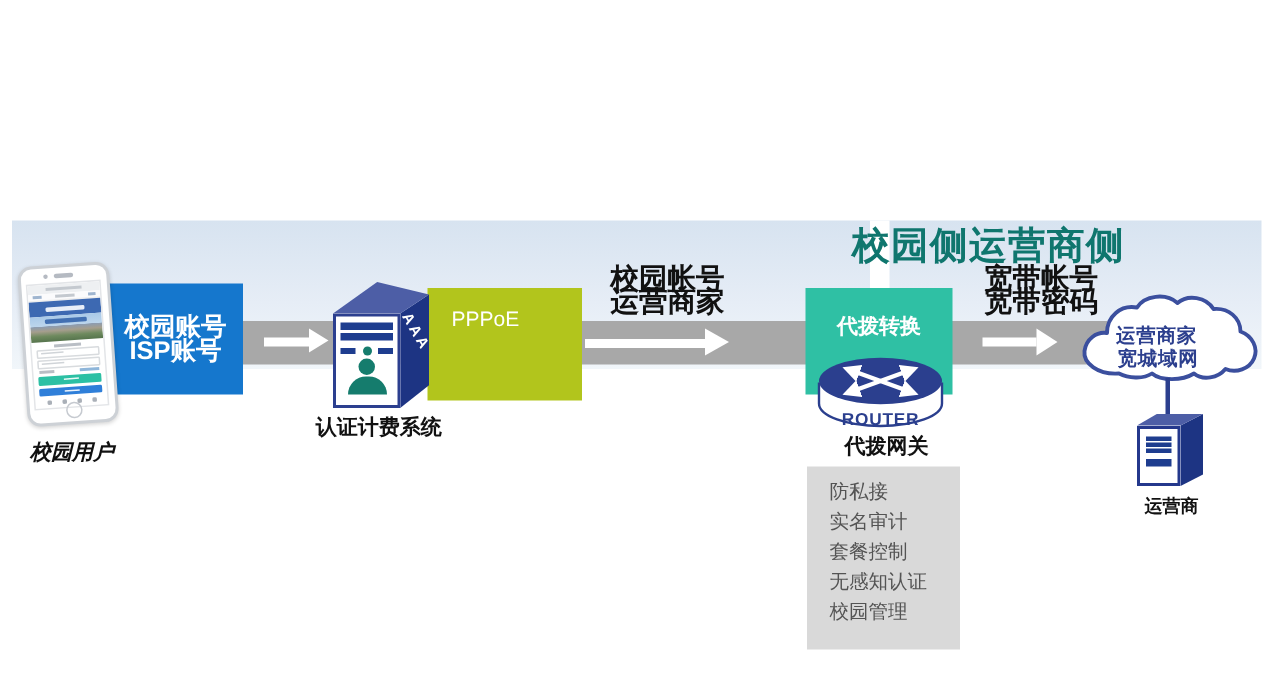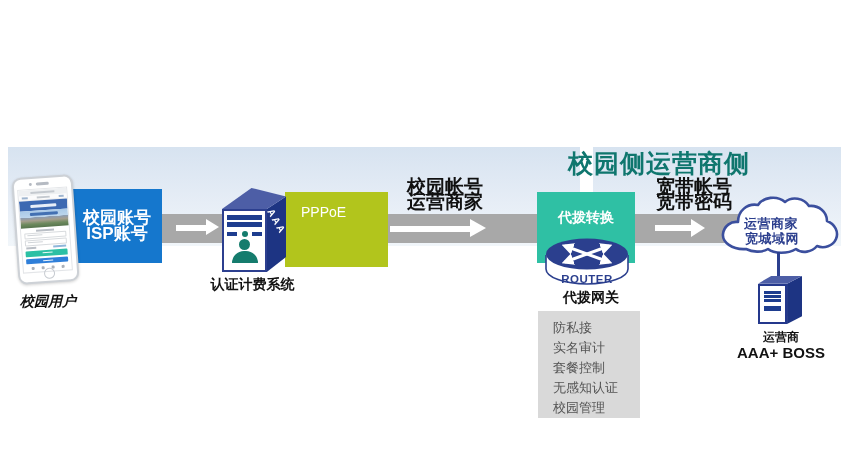--- a/index.html
+++ b/index.html
@@ -87,21 +87,21 @@
 
   
   .gwbox { left:537px; top:192px; width:98px; height:71px; background:#2fc0a4; z-index:5;
            color:#fff; text-align:center; padding-top:17px; box-sizing:border-box;
            font-size:14px; font-weight:bold; }
   .routersvg { left:541px; top:235px; z-index:6; }
 
   .caption { font-size:14px; font-weight:bold; color:#111; text-align:center; }
 
   
-  .features { left:538px; top:311px; width:102px; height:107px; background:#d9d9d9;
+  .features { left:538px; top:311px; width:102px; height:122px; background:#d9d9d9;
               padding:7px 0 0 15px; box-sizing:border-box; }
   .features div { font-size:13px; color:#545454; line-height:20px; }
 
   
   .cloudgrp { left:716px; top:194px; width:126px; height:63px; }
   .cloudtx { position:absolute; font-size:13px; font-weight:bold; color:#2c3f8e; letter-spacing:.5px; }
   .connector { left:777px; top:252px; width:3px; height:27px; background:#2b3f8e; }
   .srv2 { left:758px; top:276px; width:44px; height:48px; }
   .srv2 .side { left:0; top:0; width:44px; height:48px; background:#1d3483;
                 clip-path:polygon(66% 16%, 100% 0%, 100% 84%, 66% 100%); }
@@ -263,16 +263,15 @@
       <div class="tri">
           <i></i>
           <i></i>
           <i></i>
         </div>
       <div class="fatbar"></div>
     </div>
   </div>
   <div class="abs opcap">
     <div class="l1">运营商</div>
-    <div class="l2">AAA+ BOSS</div>
   </div>
 
 </div>
 
 </body></html>

